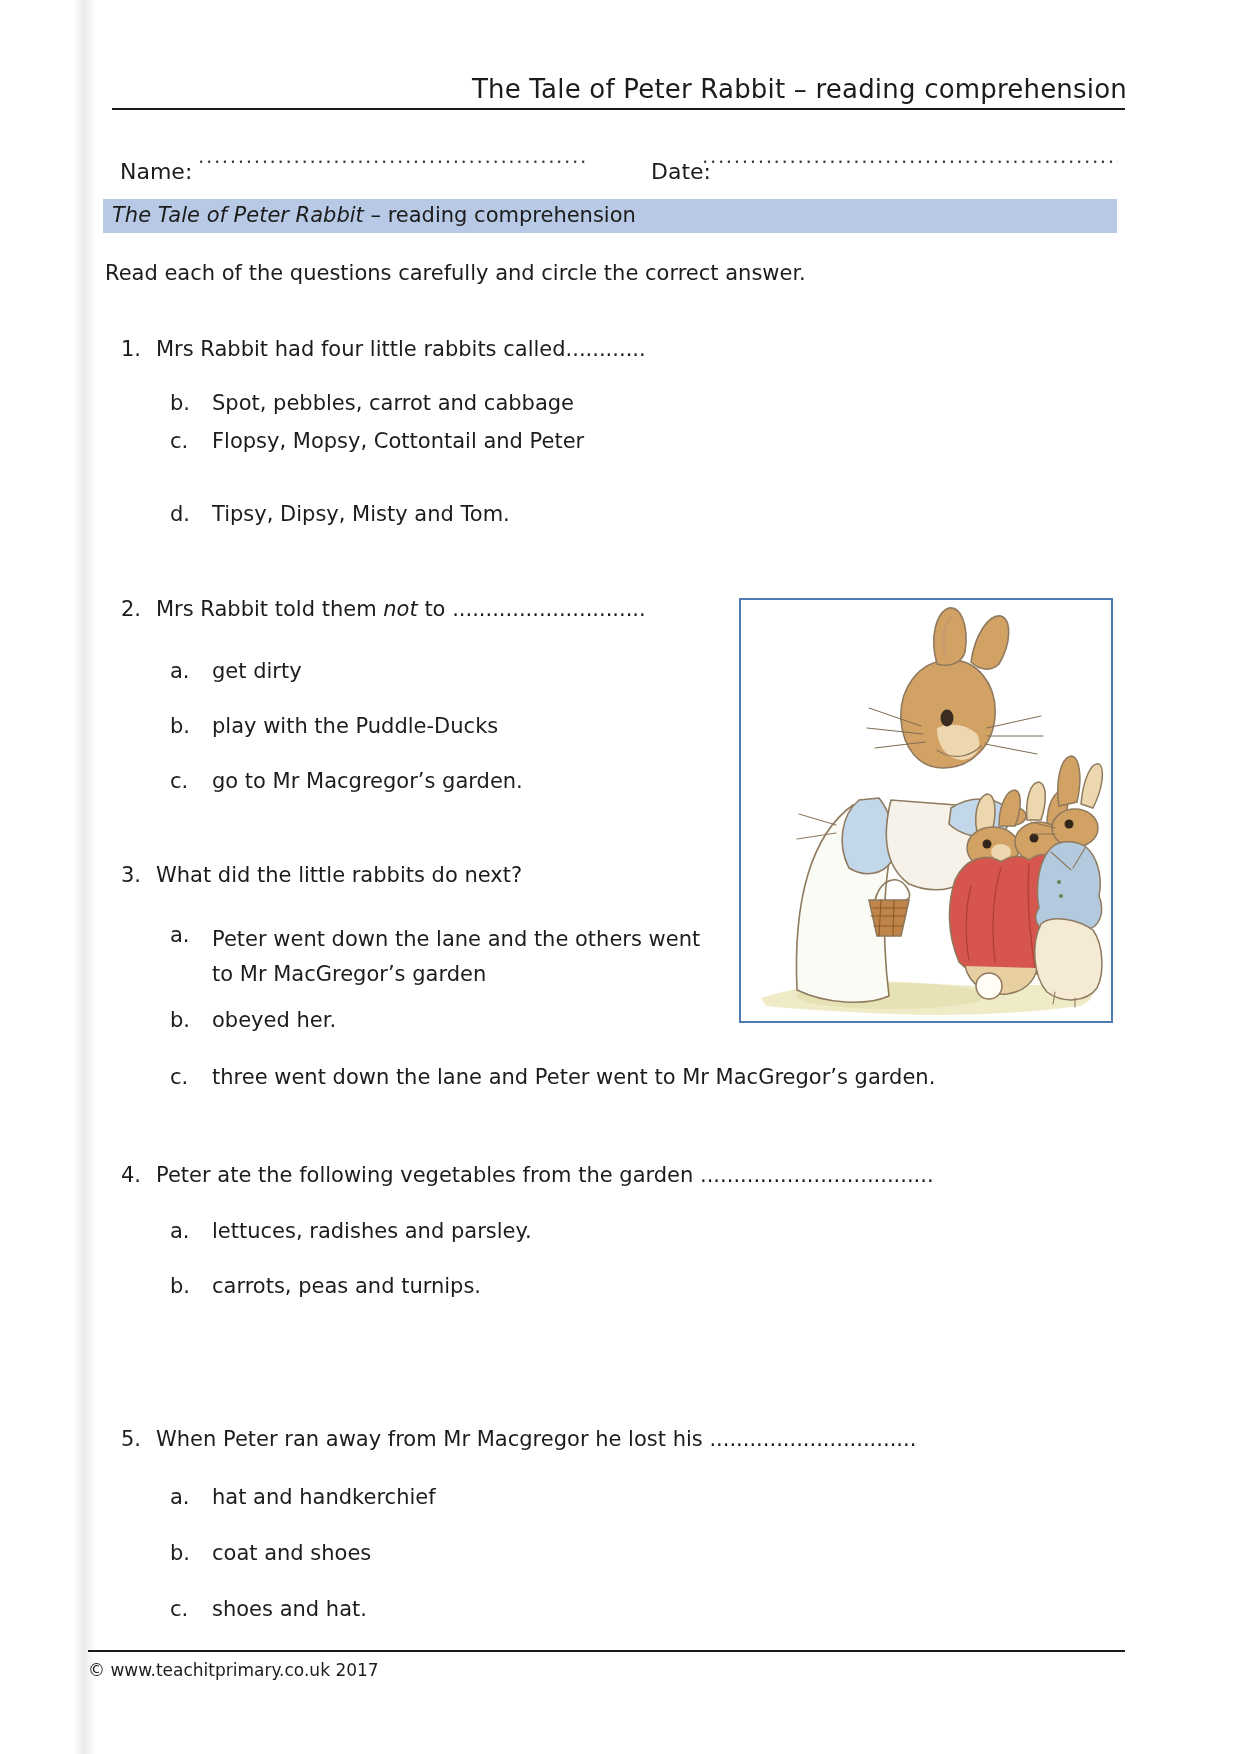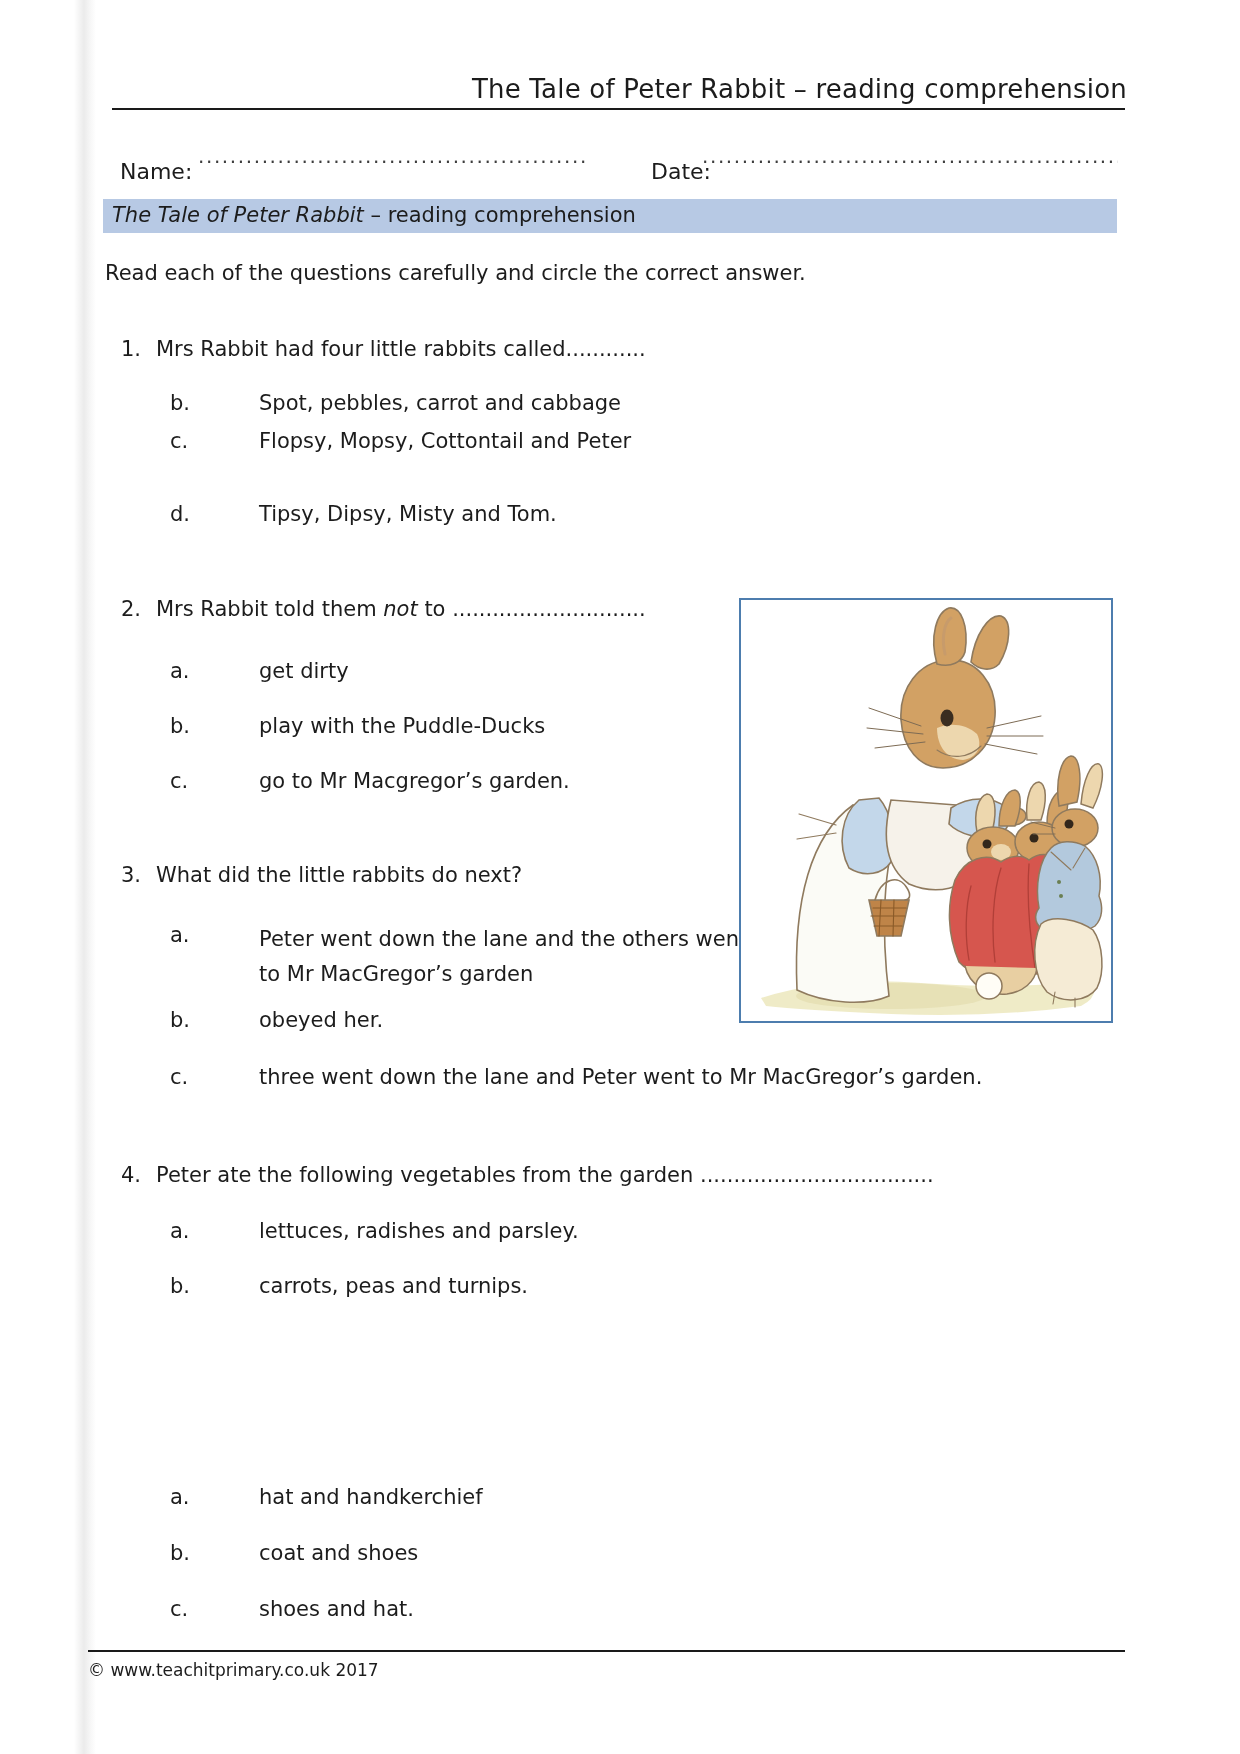--- a/index.html
+++ b/index.html
@@ -17,21 +17,21 @@
   .dots{position:absolute;top:144px;font-size:20px;letter-spacing:1.6px;overflow:hidden;
     white-space:nowrap;height:30px;color:#3d3d3d;}
   .banner{position:absolute;left:103px;top:199px;width:1014px;height:34px;
     background:var(--banner_bg);font-size:21px;line-height:33px;padding-left:9px;box-sizing:border-box;}
   .banner i{font-style:italic;}
   .instr{position:absolute;left:105px;top:261px;font-size:21px;text-align:center;}
   .q{position:absolute;left:105px;font-size:21px;white-space:nowrap;line-height:1.3;margin-left:16px;}
   .qnum{display:inline-block;width:35px;}
   .opt{position:absolute;left:170px;font-size:21px;white-space:nowrap;line-height:1.3;}
   .letter{display:inline-block;width:42px;vertical-align:top;}
-  .otext{display:inline-block;vertical-align:top;margin-left:47px;}
+  .otext{display:inline-block;vertical-align:top;}
   .narrow{max-width:515px;white-space:normal;line-height:35px;}
   .img-frame{position:absolute;left:739px;top:598px;width:370px;height:421px;
     border:2px solid var(--frame_border);background:#ffffff;}
   .frule{position:absolute;top:1650px;left:88px;width:1037px;height:2px;background:var(--rule_color);}
   .foot{position:absolute;top:1660px;font-size:17px;}
   .foot-left{left:88px;}
   .foot-center{left:88px;width:1037px;text-align:center;}
   .foot-right{left:88px;width:1037px;text-align:right;}
 </style>
 </head>
@@ -94,20 +94,23 @@
   <div class="q" style="top:1162px">
     <span class="qnum">4.</span><span>Peter ate the following vegetables from the garden ...................................</span>
   </div>
   <div class="opt" style="top:1218px">
     <span class="letter">a.</span><span class="otext">lettuces, radishes and parsley.</span>
   </div>
   <div class="opt" style="top:1273px">
     <span class="letter">b.</span><span class="otext">carrots, peas and turnips.</span>
   </div>
 
+  <div class="q" style="top:1426px">
+    <span class="qnum">5.</span><span>When Peter ran away from Mr Macgregor he lost his ...............................</span>
+  </div>
   <div class="opt" style="top:1484px">
     <span class="letter">a.</span><span class="otext">hat and handkerchief</span>
   </div>
   <div class="opt" style="top:1540px">
     <span class="letter">b.</span><span class="otext">coat and shoes</span>
   </div>
   <div class="opt" style="top:1596px">
     <span class="letter">c.</span><span class="otext">shoes and hat.</span>
   </div>
 

